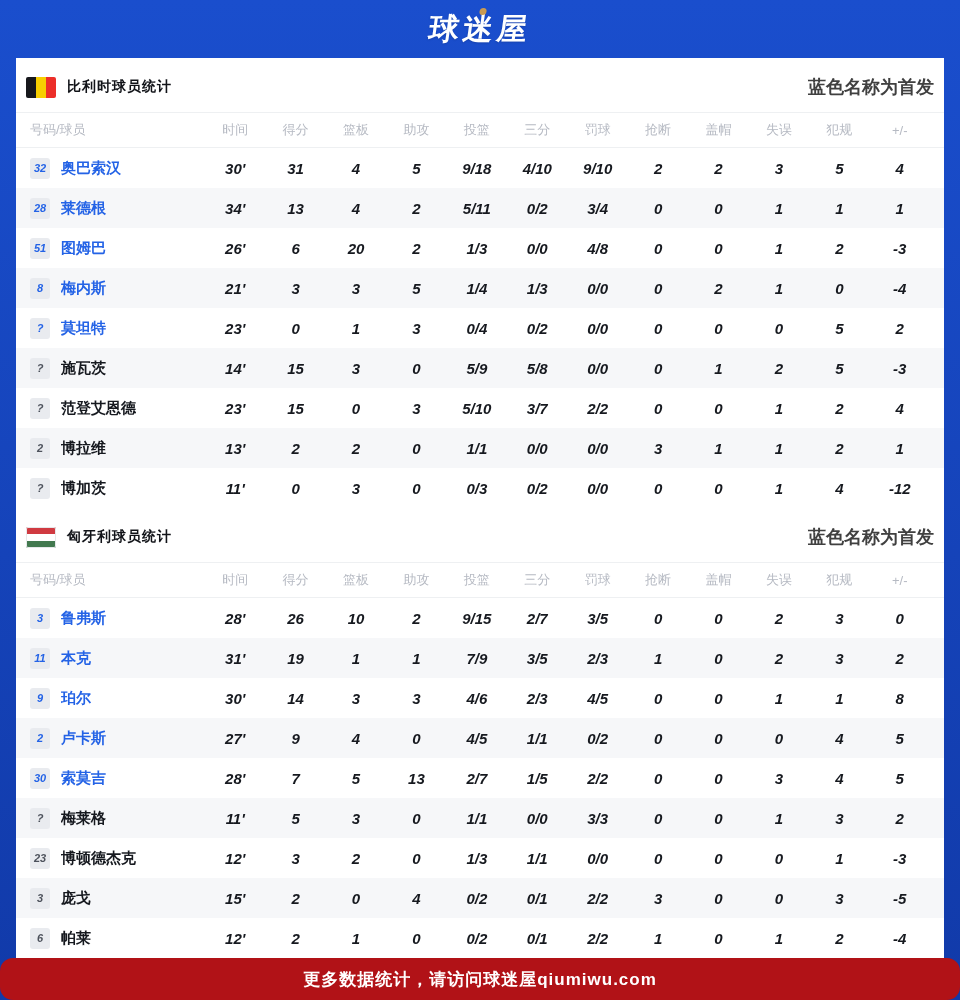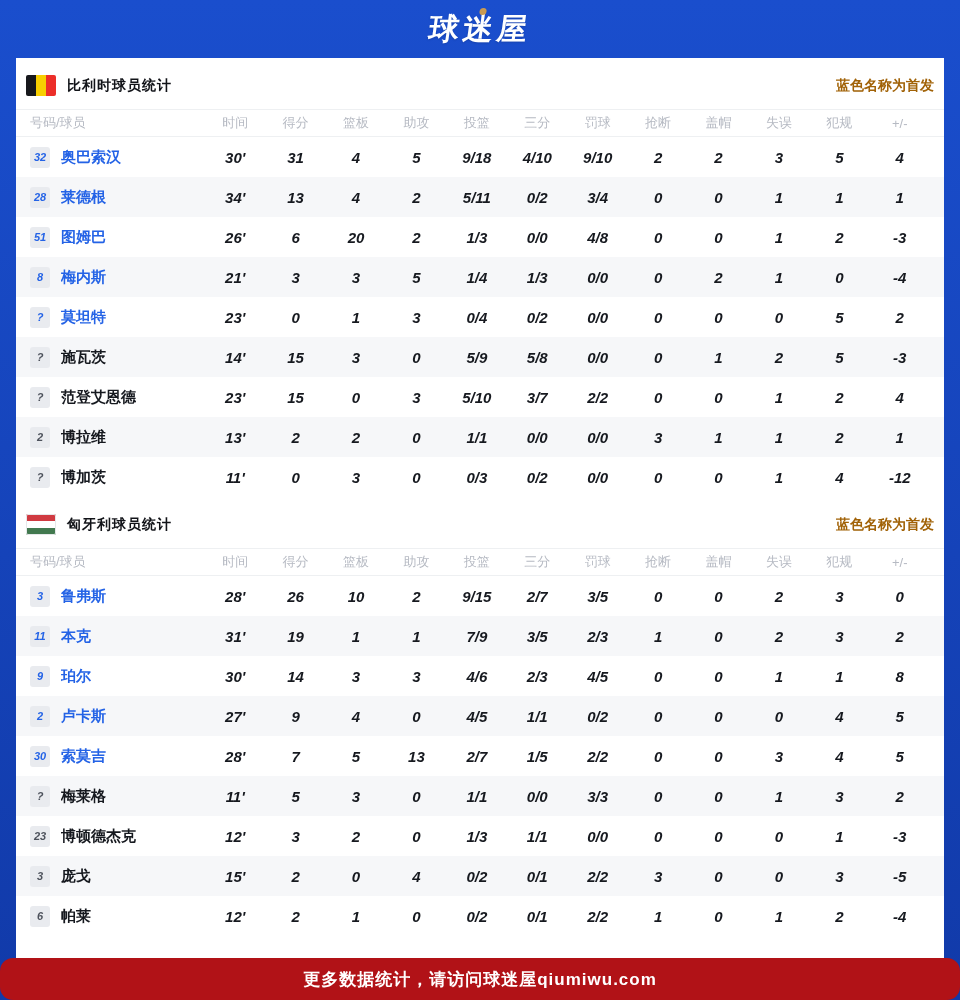--- a/index.html
+++ b/index.html
@@ -21,29 +21,29 @@
     content:""; position:absolute; top:-1px; left:47%;
     width:7px; height:7px; border-radius:50%; background:#c99a52;
   }
   
   .card { flex:1 1 auto; margin:0 16px; background:#ffffff; overflow:hidden; }
   .section-head { display:flex; align-items:center; gap:11px; padding:17px 10px 13px; }
   .flag { width:30px; height:21px; border-radius:2px; display:inline-block; flex:0 0 auto; }
   .flag-belgium { background:linear-gradient(90deg,#17181c 0 33.4%,#f7ce00 33.4% 66.7%,#ec2e29 66.7% 100%); }
   .flag-hungary { background:linear-gradient(180deg,#d03a41 0 33.4%,#ffffff 33.4% 66.7%,#42794f 66.7% 100%); box-shadow:inset 0 0 0 1px #e6e8ea; }
   .section-title { font-size:14px; font-weight:800; color:#111318; letter-spacing:1px; }
-  .note { margin-left:auto; font-size:14px; font-weight:700; color:#a16207; }
+  .note { margin-left:auto; font-size:18px; font-weight:700; color:#404040; }
   
   .thead, .row {
     display:grid;
     grid-template-columns:175px repeat(12,1fr);
     align-items:center;
     padding:0 14px;
   }
-  .thead { height:28px; border-top:1px solid #eef0f2; border-bottom:1px solid #eef0f2; }
+  .thead { height:36px; border-top:1px solid #eef0f2; border-bottom:1px solid #eef0f2; }
   .th { font-size:13px; color:#b6bac3; text-align:center; white-space:nowrap; }
   .th.col-player { text-align:left; }
   .row { height:40px; }
   .row.alt { background:#f6f7f9; }
   .player-cell { display:flex; align-items:center; min-width:0; }
   .badge {
     min-width:20px; height:21px; padding:0 3px; margin-right:11px;
     background:#e9ebef; border-radius:3px;
     display:inline-flex; align-items:center; justify-content:center;
     font-size:11px; font-weight:700; color:#4d525c; font-style:italic; flex:0 0 auto;

